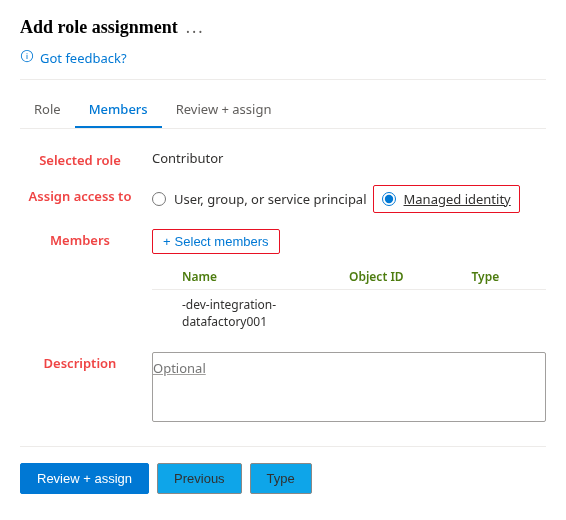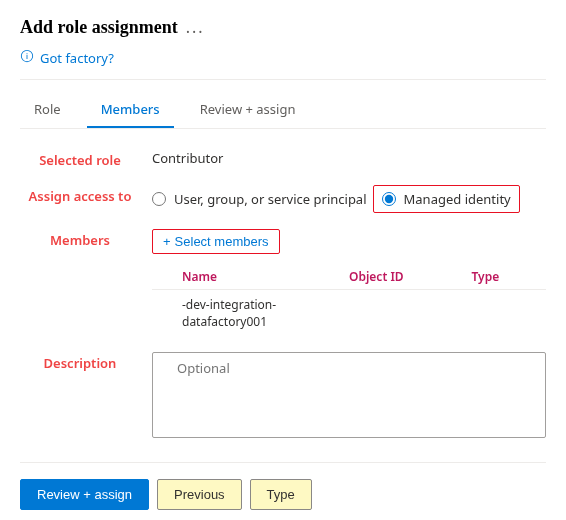--- a/index.html
+++ b/index.html
@@ -43,21 +43,21 @@
       color: #0078d4;
       font-size: 14px;
     }
     .feedback-link {
       color: #0078d4;
       text-decoration: none;
       font-size: 13px;
     }
     .tabs {
       display: flex;
-      gap: 12px;
+      gap: 0;
       border-bottom: 1px solid #edebe9;
       margin-bottom: 20px;
     }
     .tab {
       padding: 8px 14px;
       font-size: 13px;
       color: #605e5c;
       cursor: pointer;
       border-bottom: 2px solid transparent;
       text-decoration: none;
@@ -106,20 +106,21 @@
       height: 14px;
       cursor: pointer;
     }
     .managed-identity-box {
       display: inline-flex;
       align-items: center;
       gap: 8px;
       border: 1.5px solid #e81123;
       padding: 4px 8px;
       border-radius: 2px;
+      text-decoration: underline;
     }
     .select-members-btn {
       display: inline-flex;
       align-items: center;
       gap: 4px;
       color: #0078d4;
       font-size: 13px;
       cursor: pointer;
       border: 1.5px solid #e81123;
       padding: 4px 10px;
@@ -131,21 +132,21 @@
       margin-top: 10px;
       width: 100%;
     }
     .members-table-header {
       display: grid;
       grid-template-columns: 2fr 1fr 1fr;
       padding: 4px 0;
       border-bottom: 1px solid #edebe9;
       font-size: 12px;
       font-weight: 600;
-      color: #be185d;
+      color: #4d7c0f;
       gap: 48px;
     }
     .members-table-row {
       display: grid;
       grid-template-columns: 2fr 1fr 1fr;
       padding: 6px 0;
       font-size: 12px;
       color: #323130;
       align-items: center;
     }
@@ -160,28 +161,29 @@
       font-size: 12px;
       cursor: pointer;
     }
     .description-section {
       display: flex;
       align-items: flex-start;
       gap: 12px;
     }
     .description-textarea {
       width: 100%;
-      height: 86px;
+      height: 70px;
       border: 1px solid #a19f9d;
       border-radius: 2px;
-      padding: 6px 24px;
+      padding: 6px 0;
       font-size: 13px;
       color: #a19f9d;
       resize: none;
       font-family: inherit;
+      text-decoration: underline;
     }
     .divider {
       border: none;
       border-top: 1px solid #edebe9;
       margin: 20px 0 16px 0;
     }
     .footer-buttons {
       display: flex;
       gap: 8px;
       align-items: center;
@@ -190,21 +192,21 @@
       background: #0078d4;
       color: #fff;
       border: 1px solid #0078d4;
       padding: 7px 16px;
       font-size: 13px;
       font-weight: 500;
       border-radius: 2px;
       cursor: pointer;
     }
     .btn-secondary {
-      background: #fef9c3;
+      background: #0ea5e9;
       color: #323130;
       border: 1px solid #8a8886;
       padding: 7px 16px;
       font-size: 13px;
       font-weight: 400;
       border-radius: 2px;
       cursor: pointer;
     }
   </style>
 </head>
@@ -216,21 +218,21 @@
     <h1 class="page-title">Add role assignment</h1>
     <span class="ellipsis">...</span>
   </div>
 
   <div class="feedback-row">
     <span class="feedback-icon">
       <svg width="14" height="14" viewBox="0 0 16 16" fill="#0078d4">
         <path d="M8 1a7 7 0 100 14A7 7 0 008 1zm0 1a6 6 0 110 12A6 6 0 018 2zm-.5 4.5h1v5h-1v-5zm0-2h1v1h-1v-1z"></path>
       </svg>
     </span>
-    <a class="feedback-link" href="#">Got factory?</a>
+    <a class="feedback-link" href="#">Got feedback?</a>
   </div>
 
   <div class="tabs">
     <a class="tab" href="#">Role</a>
     <a class="tab active" href="#">Members</a>
     <a class="tab" href="#">Review + assign</a>
   </div>
 
   <div class="form-section">
 

